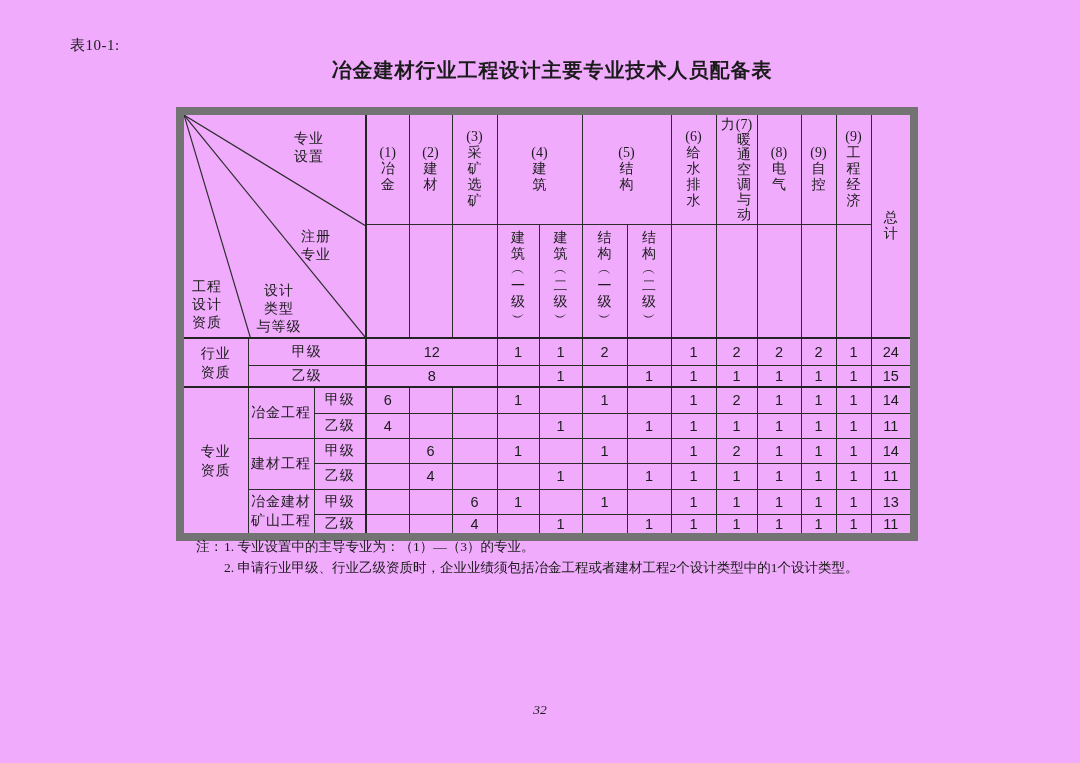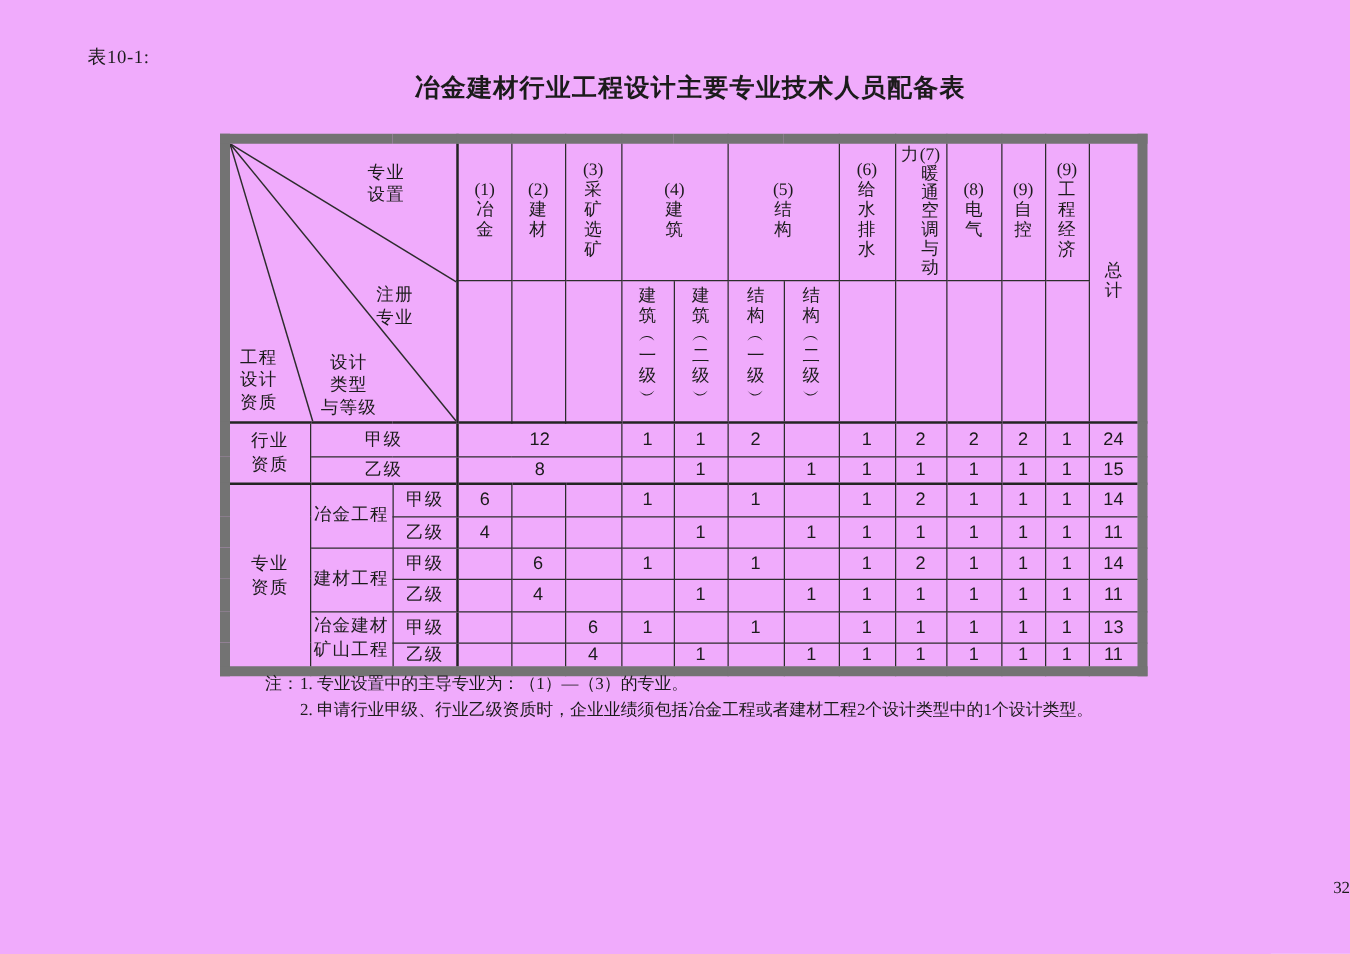--- a/index.html
+++ b/index.html
@@ -44,24 +44,24 @@
   th.corner svg{position:absolute;left:0;top:0;width:100%;height:100%;display:block;}
   .c-lab{position:absolute;white-space:pre-line;text-align:center;line-height:18px;font-size:14px;letter-spacing:1px;}
   .c-top{left:97px;top:15px;width:56px;}
   .c-mid{left:106px;top:113px;width:52px;}
   .c-low{left:64px;top:167px;width:62px;}
   .c-left{left:0px;top:163px;width:46px;}
   
   .h7{display:flex;flex-direction:row;justify-content:center;align-items:flex-start;gap:1px;}
   .h7 .stack{line-height:15px;}
   
-  .notes{position:absolute;left:196px;top:536px;font-size:13.5px;line-height:21px;margin-left:16px;}
+  .notes{position:absolute;left:196px;top:536px;font-size:13.5px;line-height:21px;}
   .notes .prefix{display:inline-block;width:28px;}
   .notes .l2{margin-left:28px;}
-  .pageno{position:absolute;left:0;right:0;top:702px;text-align:right;font-size:13.5px;}
+  .pageno{position:absolute;left:0;right:0;top:702px;text-align:center;font-size:13.5px;font-style:italic;}
 </style>
 </head>
 <body>
 
 <div class="sheet">
 
   <div class="table-label">表10-1:</div>
   <div class="doc-title">冶金建材行业工程设计主要专业技术人员配备表</div>
 
   <table class="main">

